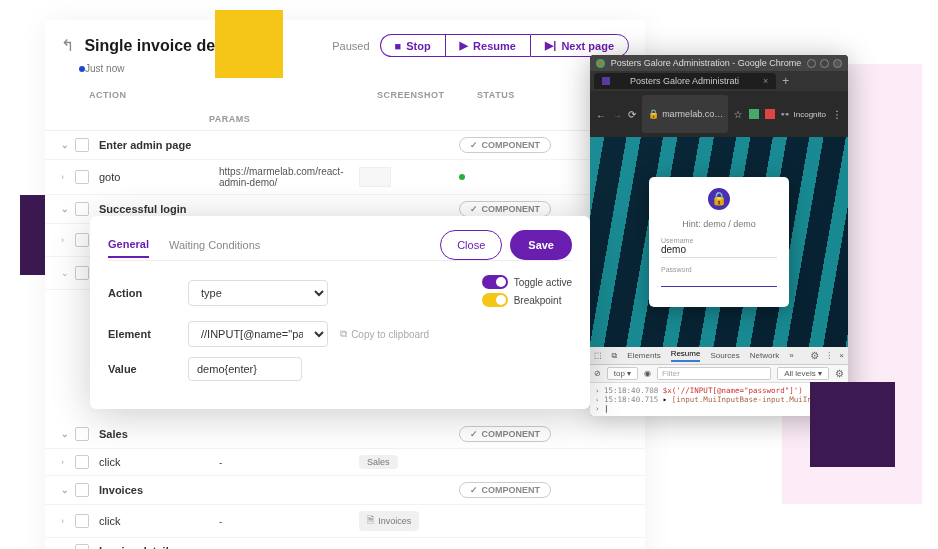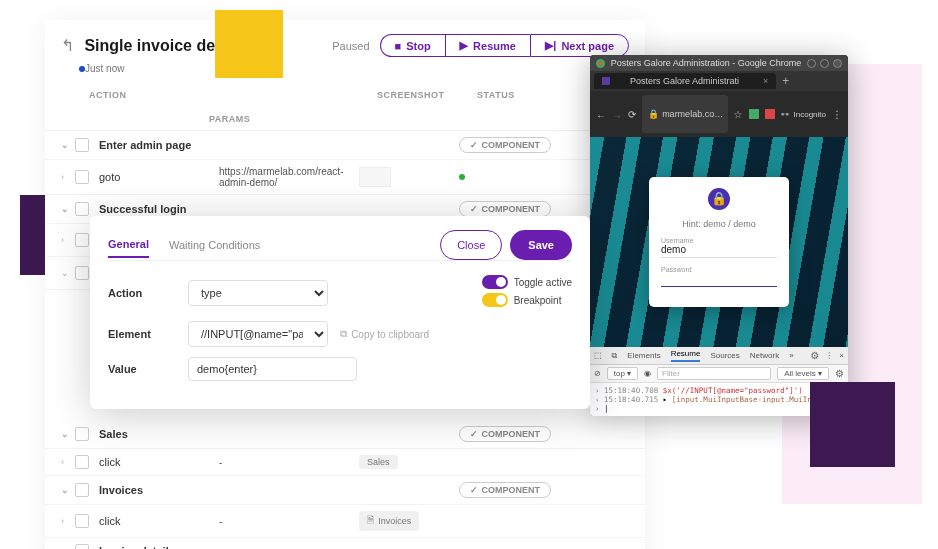--- a/index.html
+++ b/index.html
@@ -56,21 +56,21 @@
 .editor-tab { font-size: 11px; color: #888; padding: 6px 0; margin-right: 20px; cursor: pointer; }
 .editor-tab.active { color: #6a1eb0; font-weight: 600; border-bottom: 2px solid #6a1eb0; }
 .editor-btns { margin-left: auto; display: flex; gap: 8px; }
 .btn-close { border: 1.5px solid #6a1eb0; color: #6a1eb0; background: #fff; border-radius: 15px; padding: 8px 16px; font-size: 11px; cursor: pointer; }
 .btn-save { border: none; color: #fff; background: #6a1eb0; border-radius: 15px; padding: 4px 18px; font-size: 11px; cursor: pointer; font-weight: 600; }
 
 .form-row { display: flex; align-items: center; margin-bottom: 10px; font-size: 11px; }
 .form-label { width: 80px; color: #333; font-weight: 600; }
 .form-select, .form-input { border: 1px solid #ddd; border-radius: 4px; padding: 5px 8px; font-size: 11px; color: #333; background: #fff; }
 .form-select { width: 140px; }
-.form-input { width: 169px; }
+.form-input { width: 114px; }
 .copy-clip { margin-left: 12px; font-size: 10px; color: #aaa; display: inline-flex; align-items: center; gap: 4px; }
 
 .toggle-group { margin-left: auto; }
 .toggle-row { display: flex; align-items: center; gap: 6px; font-size: 10px; color: #444; margin-bottom: 4px; }
 .toggle { width: 26px; height: 14px; border-radius: 8px; position: relative; }
 .toggle .knob { position: absolute; width: 10px; height: 10px; border-radius: 50%; background: #fff; top: 2px; }
 .toggle.purple { background: #6a1eb0; }
 .toggle.purple .knob { right: 2px; }
 .toggle.yellow { background: #f5c518; }
 .toggle.yellow .knob { right: 2px; }

